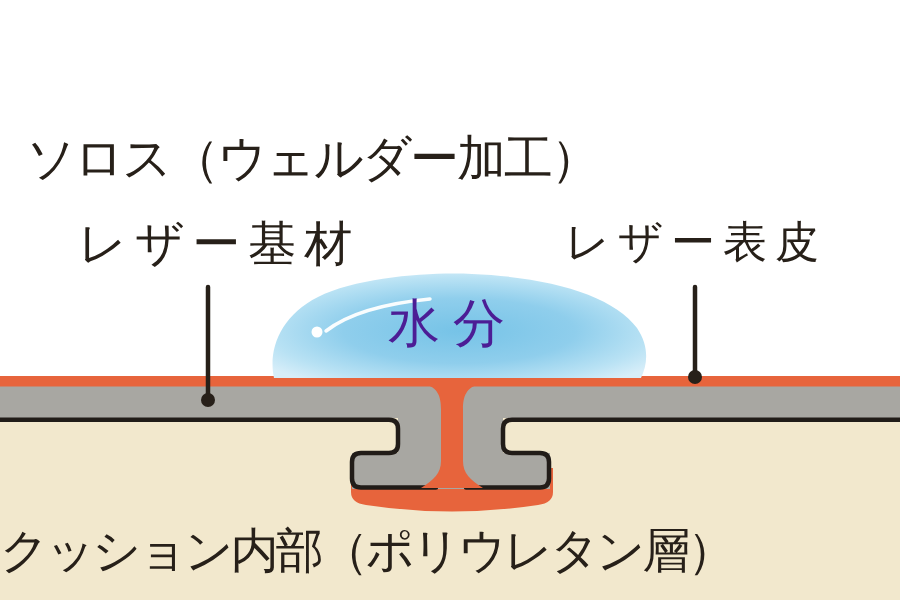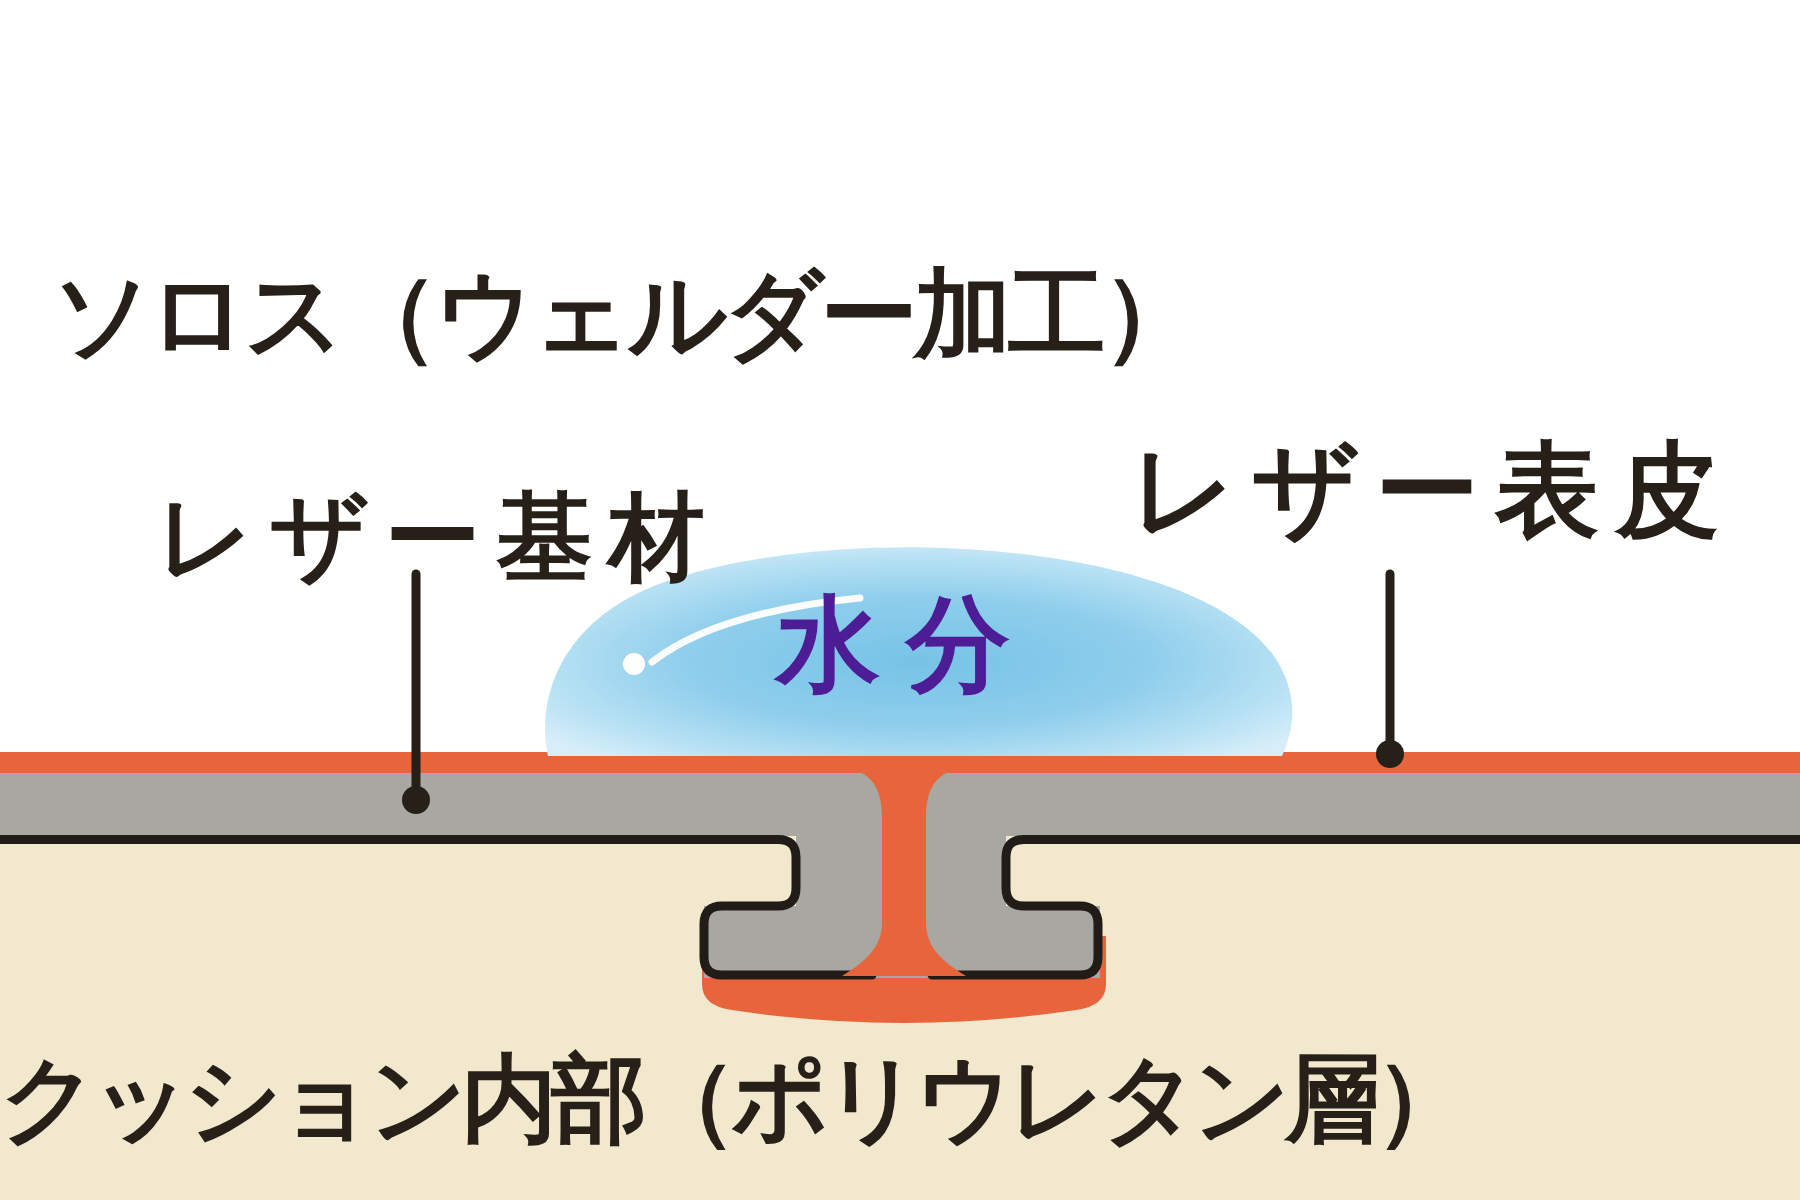--- a/index.html
+++ b/index.html
@@ -4,25 +4,25 @@
 <style>
   html,body{margin:0;padding:0;background:#fff;}
   .stage{
     position:relative;width:900px;height:600px;overflow:hidden;
     background:var(--background,#fff);
     font-family:"Liberation Sans","DejaVu Sans",sans-serif;
   }
   .stage svg{position:absolute;left:0;top:0;}
   .txt{
     position:absolute;color:var(--text-dark,#272019);
-    font-weight:700;line-height:1.05;white-space:nowrap;
+    font-weight:400;line-height:1.05;white-space:nowrap;
   }
   .title{left:26px;top:133px;font-size:49px;letter-spacing:-2px;}
-  .lbl-base{left:78px;top:219px;font-size:48px;letter-spacing:8px;margin-top:26px;}
-  .lbl-skin{left:565px;top:219px;font-size:52px;letter-spacing:8px;}
+  .lbl-base{left:78px;top:219px;font-size:48px;letter-spacing:8px;}
+  .lbl-skin{left:565px;top:219px;font-size:44px;letter-spacing:8px;}
   .lbl-moisture{left:388px;top:296px;font-size:52px;letter-spacing:13px;color:#4c1d95;}
   .lbl-cushion{left:0;top:526px;width:728px;text-align:center;font-size:48px;letter-spacing:-3px;}
 </style>
 </head>
 <body>
 
 <div class="stage">
 
   <svg width="900" height="600" viewBox="0 0 900 600">
     <defs>

